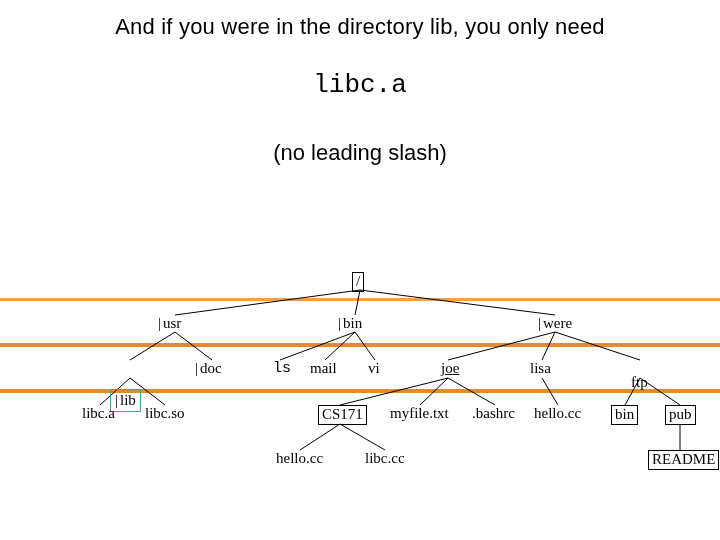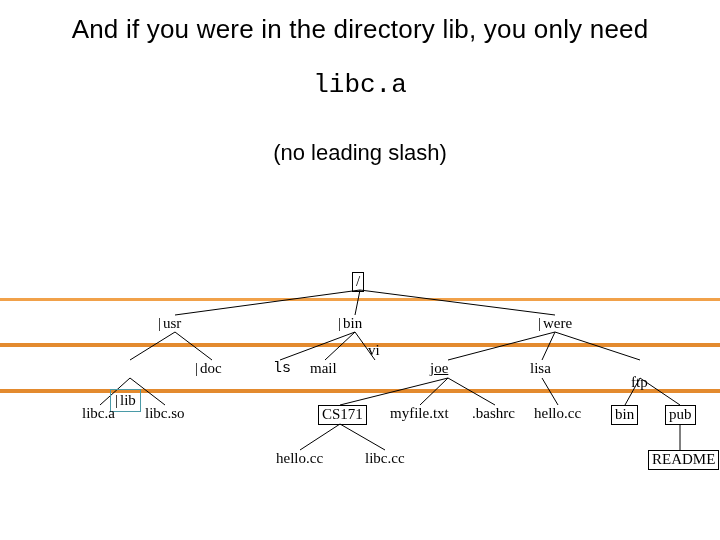--- a/index.html
+++ b/index.html
@@ -11,21 +11,21 @@
     background: #fff;
     font-family: Arial, Helvetica, sans-serif;
     position: relative;
     overflow: hidden;
   }
   .top-text {
     position: absolute;
     left: 0;
     width: 100%;
     text-align: center;
-    font-size: 26px;
+    font-size: 22px;
     color: #000;
   }
   .caption1 { top: 14px; letter-spacing: 0.2px; }
   .code {
     font-family: "Courier New", Courier, monospace;
     font-size: 26px;
   }
   .caption2 { top: 70px; }
   .caption3 { top: 140px; font-size: 22px; }
 
@@ -147,22 +147,22 @@
   </div>
 
   <div class="node highlight" style="left:110px; top:88px;">
     <span class="bar">|</span><span>lib</span>
   </div>
   <div class="node" style="left:195px; top:90px;">
     <span class="bar">|</span><span>doc</span>
   </div>
   <div class="node" style="left:273px; top:90px;font-family:Liberation Mono, monospace;">ls</div>
   <div class="node" style="left:310px; top:90px;">mail</div>
-  <div class="node" style="left:368px; top:72px;">vi</div>
-  <div class="node" style="left:430px; top:90px;text-decoration:underline;">joe</div>
+  <div class="node" style="left:368px; top:90px;">vi</div>
+  <div class="node" style="left:441px; top:90px;text-decoration:underline;">joe</div>
   <div class="node" style="left:530px; top:90px;">lisa</div>
   <div class="node" style="left:631px; top:104px;">ftp</div>
 
   <div class="node" style="left:82px;  top:135px;">libc.a</div>
   <div class="node" style="left:145px; top:135px;">libc.so</div>
   <div class="node" style="left:318px; top:135px;">
     <span class="boxed">CS171</span>
   </div>
   <div class="node" style="left:390px; top:135px;">myfile.txt</div>
   <div class="node" style="left:472px; top:135px;">.bashrc</div>

